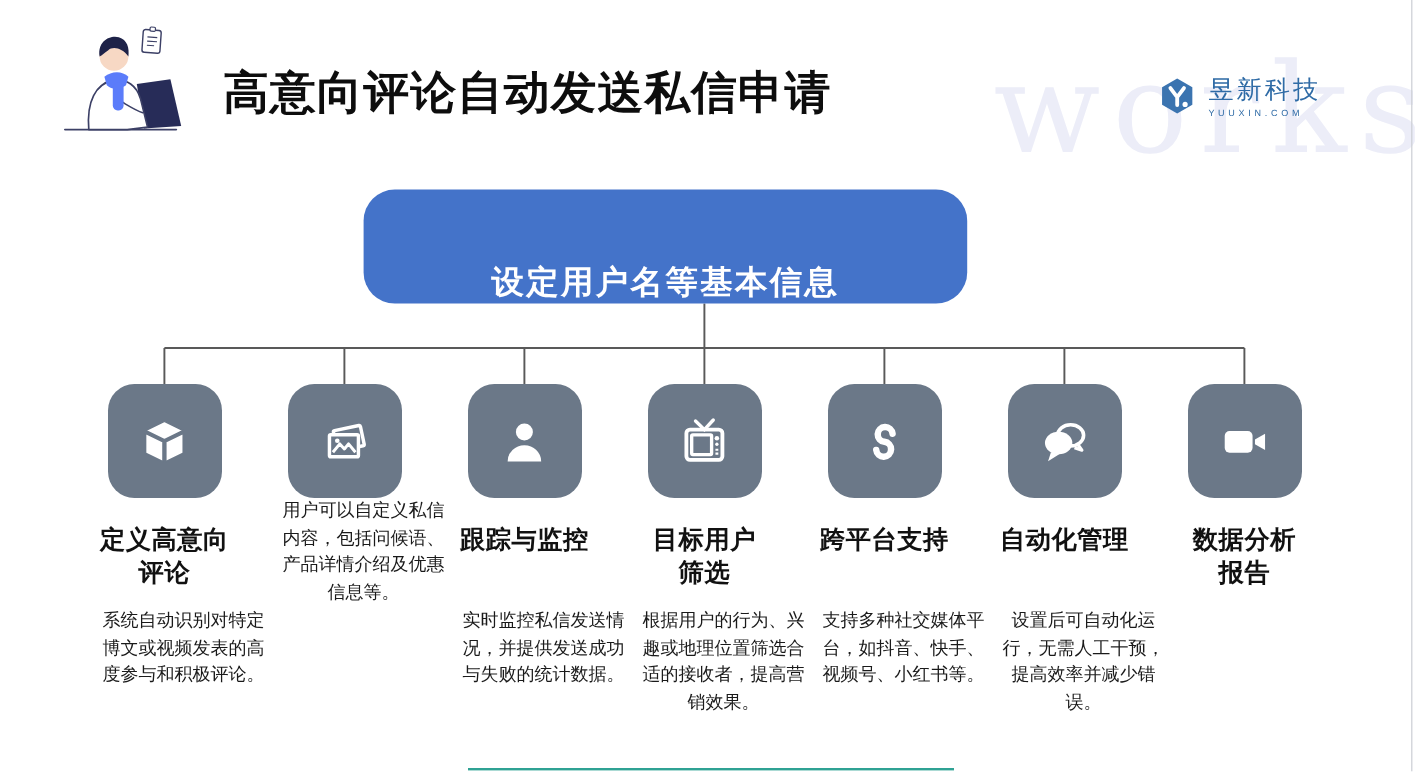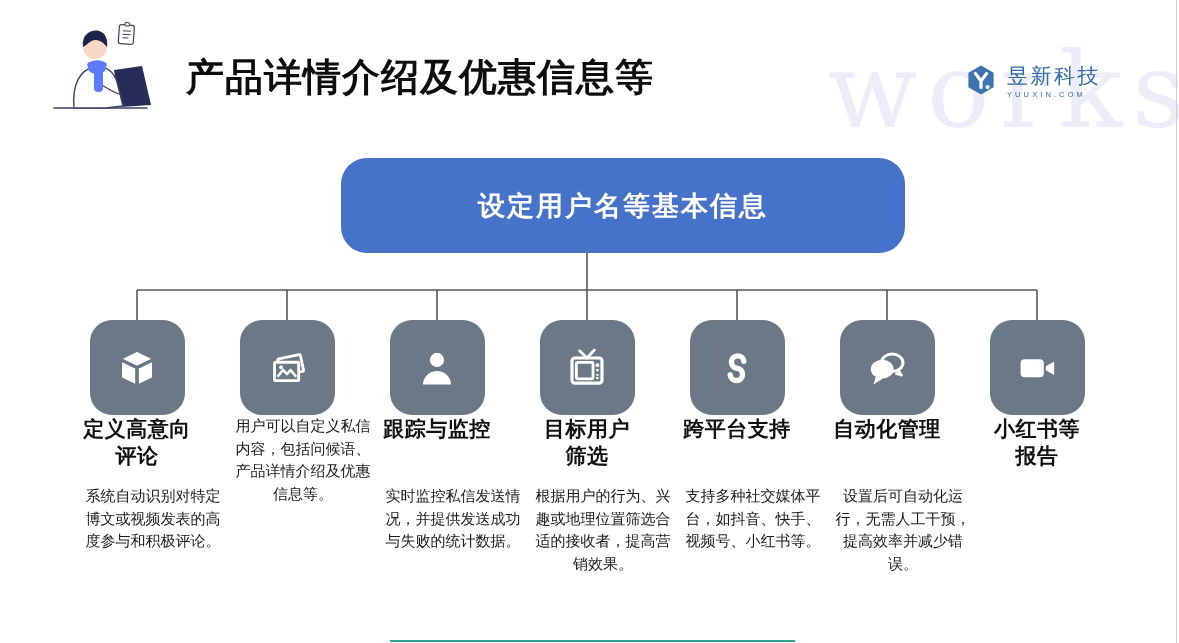--- a/index.html
+++ b/index.html
@@ -15,33 +15,33 @@
   .illustration{position:absolute;left:50px;top:20px;z-index:2;}
   .page-title{
     position:absolute;left:186px;top:52px;z-index:2;
     font-size:38px;font-weight:bold;letter-spacing:1px;color:#0d0d0d;white-space:nowrap;
   }
   .logo{position:absolute;left:965px;top:64px;z-index:3;display:flex;align-items:flex-start;gap:10px;}
   .logo-texts{display:flex;flex-direction:column;}
   .logo-company{font-size:21px;color:#2F6BA6;letter-spacing:2.5px;line-height:1.1;}
   .logo-domain{font-size:7.5px;color:#2F6BA6;letter-spacing:3.1px;font-weight:normal;margin-top:3px;}
   .root-node{
-    position:absolute;left:303px;top:158px;width:564px;height:95px;z-index:2;
-    background:#4473C9;border-radius:26px;display:flex;align-items:center;justify-content:center;margin-left:38px;
+    position:absolute;left:303px;top:158px;width:503px;height:95px;z-index:2;
+    background:#4473C9;border-radius:26px;display:flex;align-items:flex-end;justify-content:center;
   }
   .root-node-label{color:#ffffff;font-size:27px;font-weight:bold;letter-spacing:2px;}
   .connectors{position:absolute;left:0;top:0;z-index:1;}
   .features{position:absolute;left:62px;top:320px;width:1050px;display:flex;z-index:2;}
   .feature-col{width:150px;display:flex;flex-direction:column;align-items:center;}
   .tile{
     width:95px;height:95px;background:#6B7888;border-radius:22px;
     display:flex;align-items:center;justify-content:center;
   }
   .feature-title{
-    height:70px;box-sizing:border-box;
+    margin-top:22px;height:70px;box-sizing:border-box;
     font-size:21px;font-weight:bold;line-height:1.3;text-align:center;
     white-space:pre-line;letter-spacing:.5px;color:#111111;
   }
   .feature-desc{
     width:142px;font-size:15px;line-height:1.5;text-align:center;color:#1a1a1a;margin-left:32px;
   }
   .right-border{position:absolute;left:1176px;top:0;width:1px;height:643px;background:#CBCED4;}
   .bottom-accent{position:absolute;left:390px;top:640px;width:405px;height:2px;background:#2FA294;}
 </style>
 </head>
@@ -60,21 +60,21 @@
   </g>
   <path d="M64,50 L92,46 L101,85 L70,87 Z" fill="#272C58"></path>
   <path d="M24,88 C22,64 30,50 44,47 C56,45 64,52 67,62 L73,86 L56,88 Z" fill="#ffffff" stroke="#3C4066" stroke-width="1.4" stroke-linejoin="round"></path>
   <path d="M50,64 C57,68 63,72 69,74" stroke="#3C4066" stroke-width="1.3" fill="none" stroke-linecap="round"></path>
   <path d="M37,44 C43,39 52,39 57,44 L55,51 C50,55 43,55 39,51 Z" fill="#5B7CFA"></path>
   <rect x="44" y="49" width="9" height="23" rx="4" fill="#5B7CFA"></rect>
   <circle cx="45" cy="27" r="12" fill="#F7D8C4"></circle>
   <path d="M33,27 C31,14 42,9 49,11 C56,13 58,20 57,27 C52,20 44,18 40,22 C37,24 35,26 33,27 Z" fill="#1E2248"></path>
 </svg>
 
-<div class="page-title">产品详情介绍及优惠信息等</div>
+<div class="page-title">高意向评论自动发送私信申请</div>
 
 <div class="logo">
   <svg viewBox="0 0 34 34" width="32" height="32" aria-hidden="true">
     <polygon points="17,1.5 30.4,9.25 30.4,24.75 17,32.5 3.6,24.75 3.6,9.25" fill="#3B74B0"></polygon>
     <path d="M11,10 L17,18 M23,10 L17,18 M17,18 L17,25" stroke="#ffffff" stroke-width="3.4" fill="none" stroke-linecap="round"></path>
     <circle cx="24" cy="24.5" r="2.3" fill="#ffffff"></circle>
   </svg>
   <div class="logo-texts">
     <span class="logo-company">昱新科技</span>
     <span class="logo-domain">YUUXIN.COM</span>
@@ -170,20 +170,20 @@
     <div class="feature-desc">设置后可自动化运行，无需人工干预，提高效率并减少错误。</div>
   </div>
 
   <div class="feature-col">
     <div class="tile">
       <svg viewBox="0 0 24 24" width="48" height="48" aria-hidden="true" fill="#ffffff">
         <rect x="3.8" y="7.6" width="11.6" height="9" rx="2"></rect>
         <path d="M16.4,11.1 L20.6,8.7 V15.5 L16.4,13.1 Z"></path>
       </svg>
     </div>
-    <div class="feature-title">小红书等
+    <div class="feature-title">数据分析
 报告</div>
   </div>
 
 </div>
 
 <div class="right-border"></div>
 <div class="bottom-accent"></div>
 
 </body></html>

